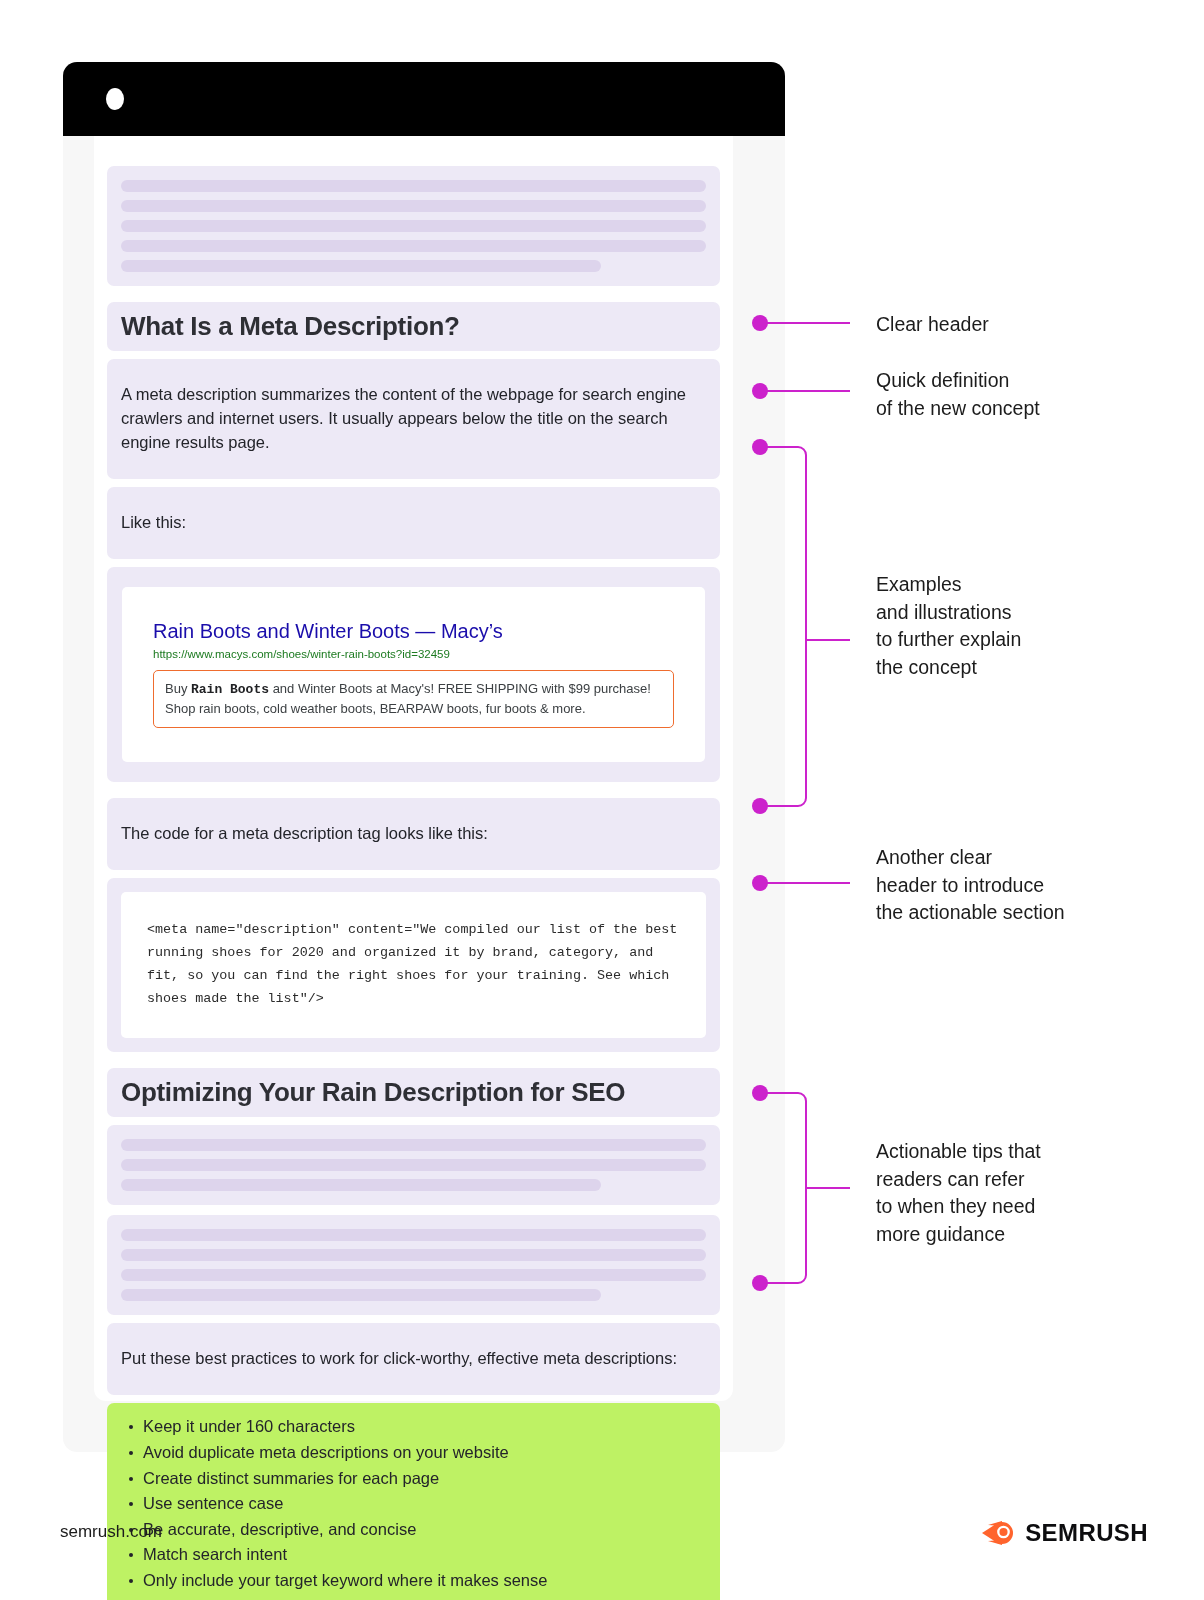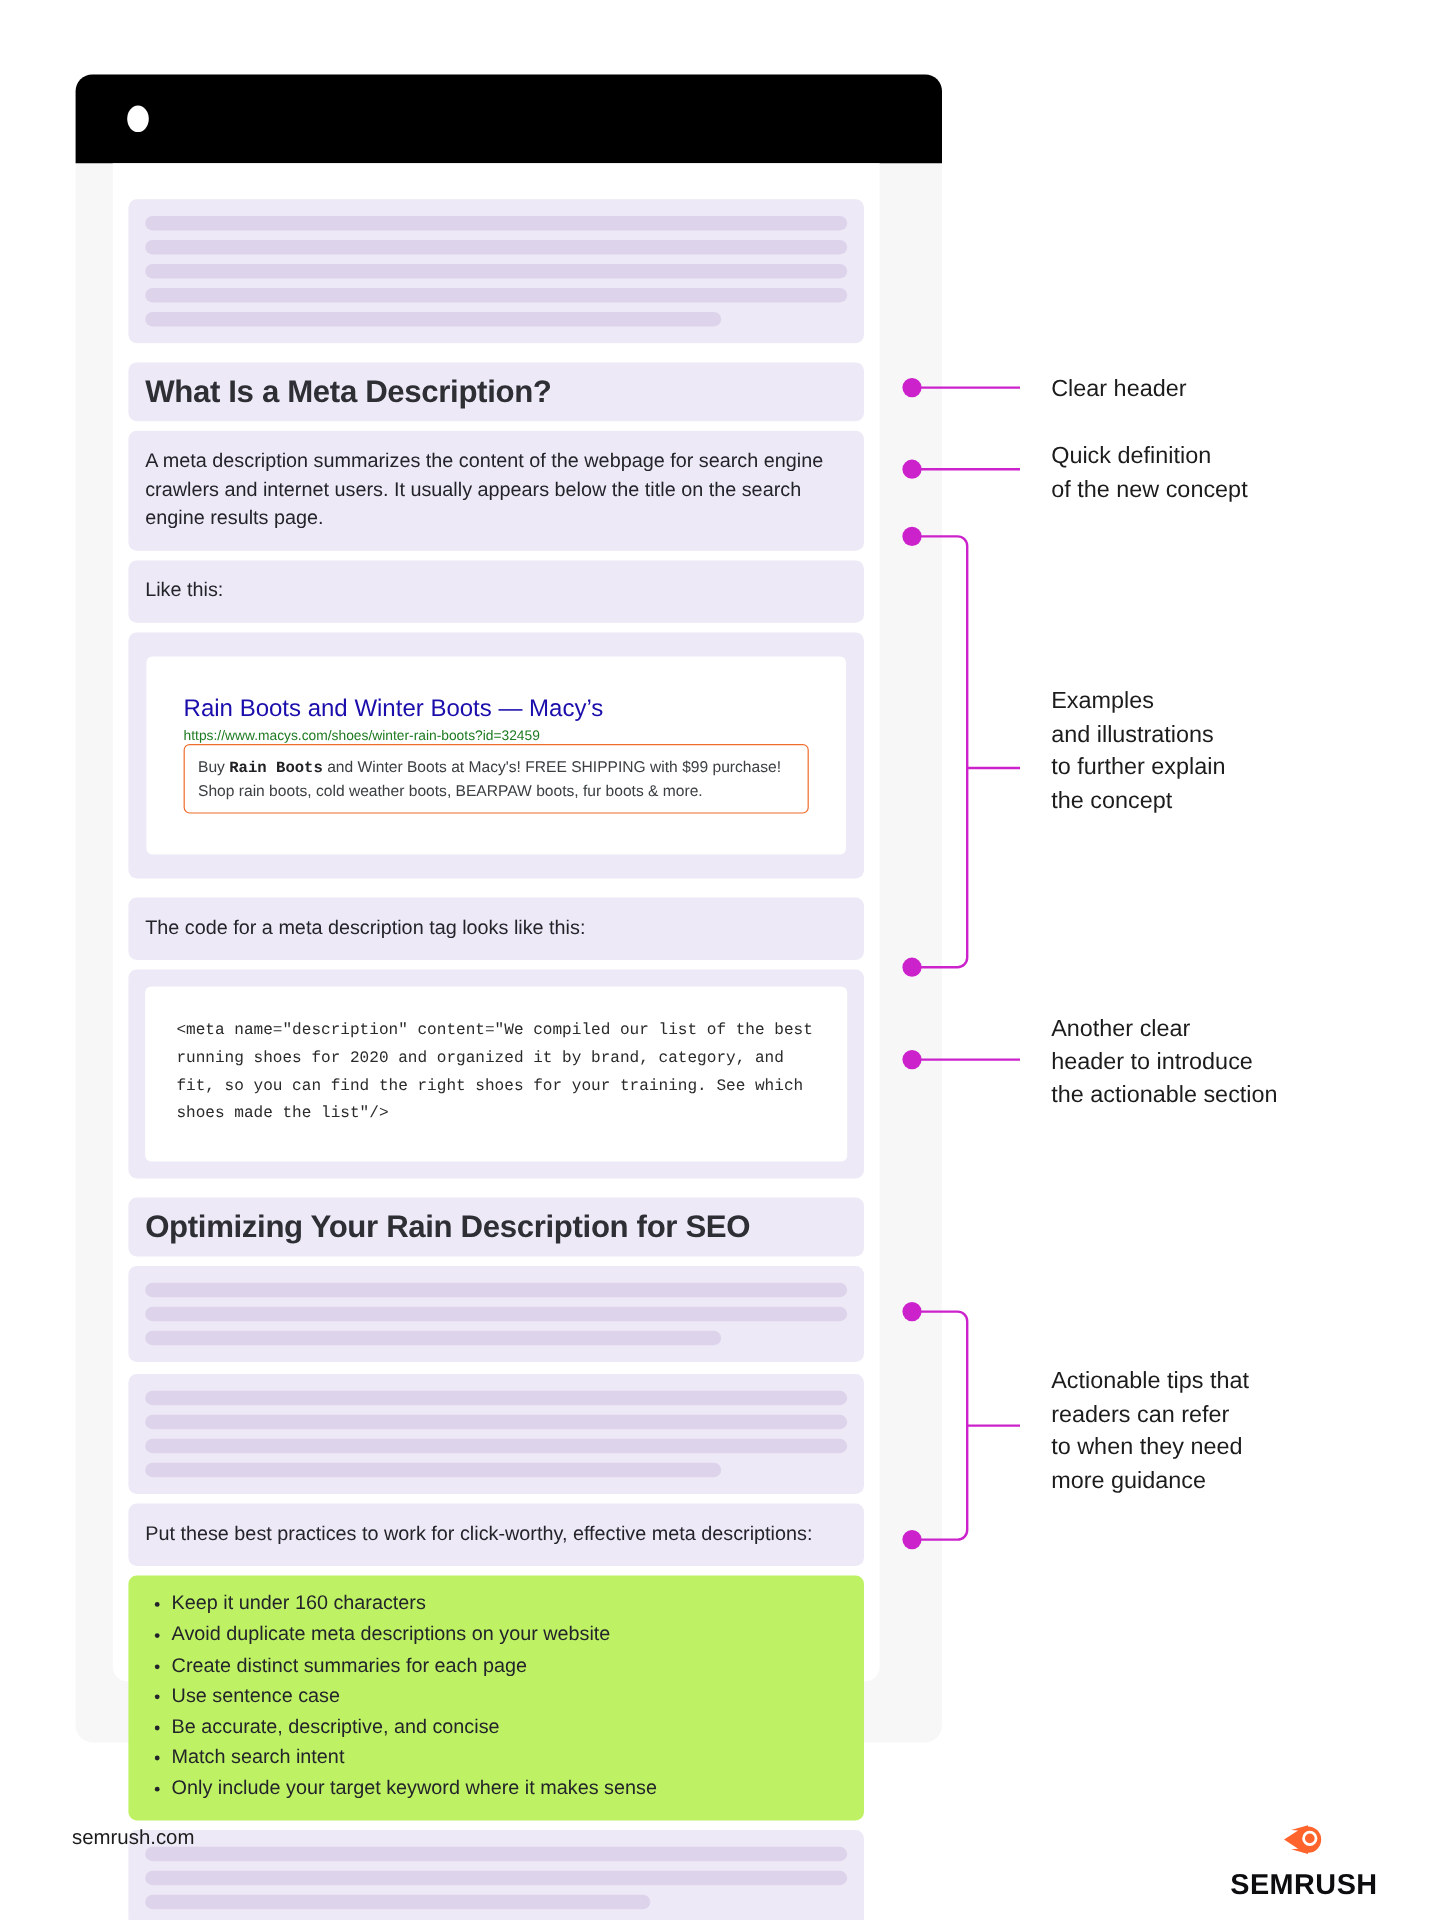--- a/index.html
+++ b/index.html
@@ -68,21 +68,21 @@
     padding: 9px 14px;
     font-size: 26px;
     font-weight: bold;
     color: #2e2f35;
     letter-spacing: -0.3px;
   }
 
   .para {
     background: #ede9f6;
     border-radius: 7px;
-    padding: 14px 14px;
+    padding: 24px 14px;
     font-size: 16.5px;
     line-height: 1.45;
     color: #23242a;
   }
   .block-gap-sm { height: 8px; }
   .block-gap-lg { height: 16px; }
 
   
   .serp-wrap {
     background: #ede9f6;
@@ -96,20 +96,21 @@
   }
   .serp-title {
     color: #1a0dab;
     font-size: 20px;
     line-height: 1.2;
     margin-bottom: 5px;
   }
   .serp-url {
     color: #1c7a20;
     font-size: 11.5px;
+    margin-bottom: 10px;
   }
   .serp-desc {
     border: 1.5px solid #ef6c2e;
     border-radius: 5px;
     padding: 9px 11px;
     font-size: 13px;
     line-height: 1.45;
     color: #3c4043;
   }
   .serp-desc b { font-weight: bold; color: #202124; font-family: Liberation Mono, monospace; }
@@ -185,21 +186,20 @@
     left: 60px; top: 1522px;
     font-size: 17px;
     color: #1c1c1c;
   }
   .logo {
     position: absolute;
     right: 56px; top: 1518px;
     display: flex;
     align-items: center;
     gap: 9px;
-    flex-direction: column;
   }
   .logo-text {
     font-size: 24px;
     font-weight: bold;
     letter-spacing: 0.4px;
     color: #0d0d0f;
   }
 </style>
 </head>
 <body>

